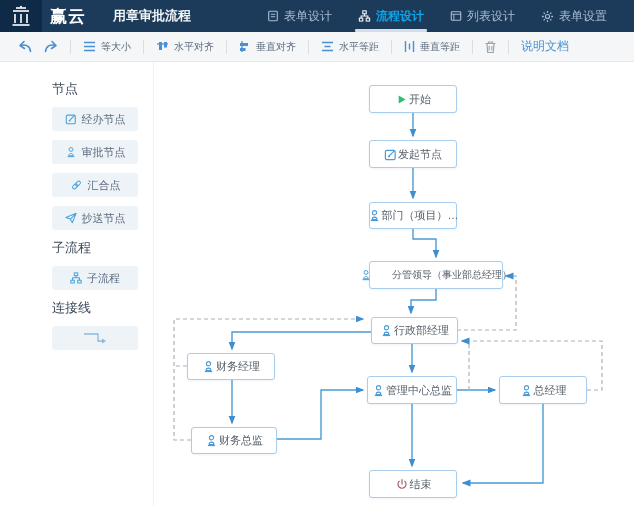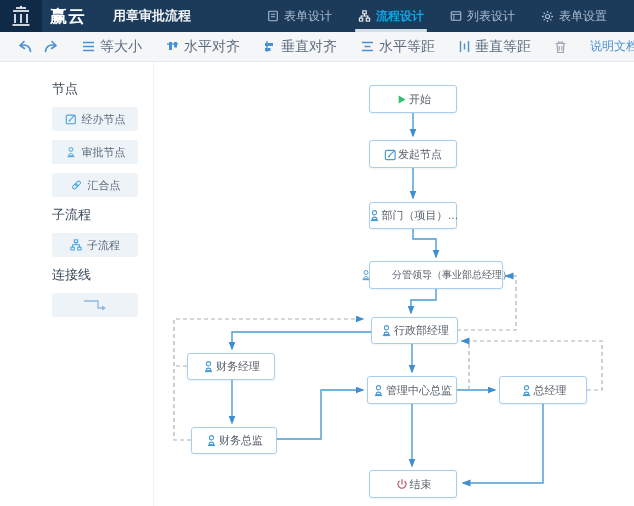--- a/index.html
+++ b/index.html
@@ -18,21 +18,21 @@
     padding:0 13px; color:#a9bcd2; font-size:12px; cursor:pointer; }
   .tab.active { color:#0ea5e9; font-weight:bold; }
   .tab.active::after { content:""; position:absolute; left:10px; right:10px; bottom:0;
     height:3px; background:#d5dde6; border-radius:1px; }
   .tab svg { display:block; }
 
   
   .toolbar { position:absolute; left:0; top:32px; width:634px; height:30px;
     background:#f4f6f8; border-bottom:1px solid #e4e9ee;
     display:flex; align-items:center; padding-left:12px; }
-  .tbtn { display:flex; align-items:center; gap:5px; font-size:14px; color:#5a6b7d;
+  .tbtn { display:flex; align-items:center; gap:5px; font-size:10px; color:#5a6b7d;
     padding:0 6px; cursor:pointer; white-space:nowrap; }
   .tbtn svg { display:block; }
   .tsep { width:1px; height:14px; background:#d9dfe6; margin:0 6px; }
   .tlink { color:#4a90d2; font-size:12px; padding:0 6px; cursor:pointer; white-space:nowrap; }
   .icon-btn { padding:0 5px; cursor:pointer; display:flex; align-items:center; }
 
   
   .content { position:absolute; left:0; top:62px; width:634px; height:444px; background:#fff;margin-left:44px; }
   .sidebar { position:absolute; left:0; top:0; width:110px; height:444px;
     background:#fff; border-right:1px solid #f0f2f5; padding:12px 8px 0 8px; z-index:3; }
@@ -201,20 +201,26 @@
     <div class="side-item">
       <svg width="13" height="12" viewBox="0 0 16 16">
         <g transform="rotate(-45 8 8)" stroke="#4aa3dc" stroke-width="1.3" fill="none">
           <rect x="1.5" y="5.7" width="7.5" height="4.6" rx="2.3"></rect>
           <rect x="7" y="5.7" width="7.5" height="4.6" rx="2.3"></rect>
         </g>
       </svg>
       <span>汇合点</span>
     </div>
 
+    <div class="side-item">
+      <svg width="12" height="12" viewBox="0 0 14 14">
+        <path d="M1,6.5 L13,1.5 L8.5,12.5 L6.2,8.2 Z M6.2,8.2 L13,1.5" fill="none" stroke="#4aa3dc" stroke-width="1.2" stroke-linejoin="round"></path>
+      </svg>
+      <span>抄送节点</span>
+    </div>
 
     <div class="side-title">子流程</div>
 
     <div class="side-item">
       <svg width="12" height="12" viewBox="0 0 14 14">
         <g stroke="#4aa3dc" stroke-width="1.2" fill="none">
           <rect x="5" y="1" width="4" height="3.2"></rect>
           <rect x="1" y="9.6" width="4" height="3.2"></rect>
           <rect x="9" y="9.6" width="4" height="3.2"></rect>
           <path d="M7,4.2 V6.8 M3,9.6 V6.8 H11 V9.6"></path>

